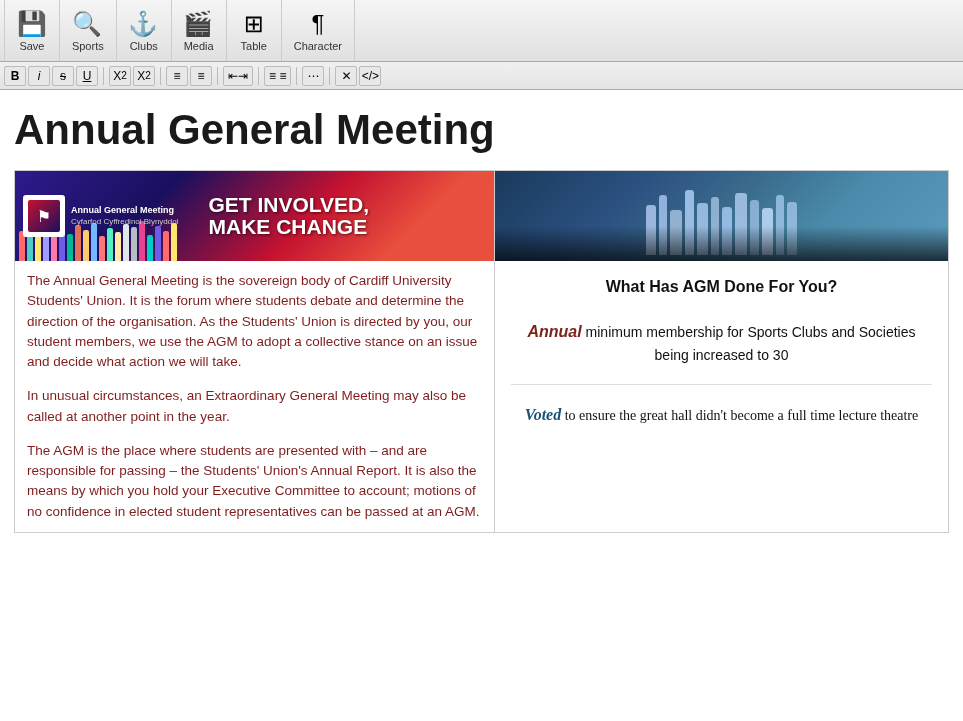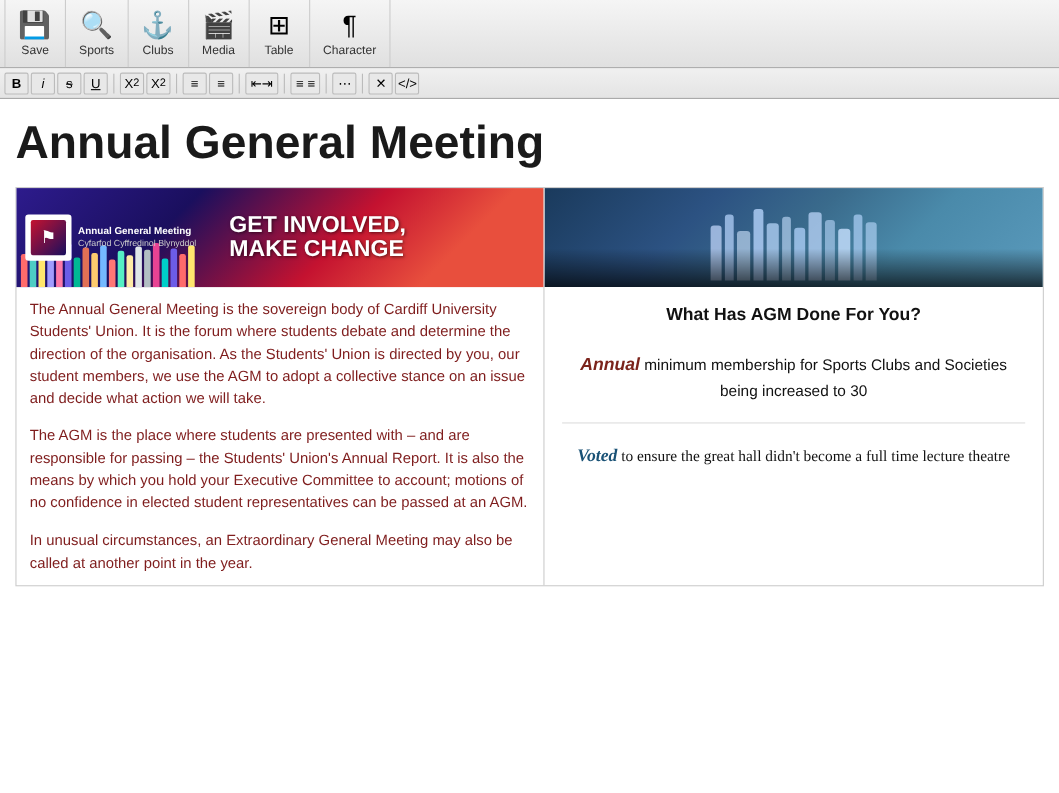--- a/index.html
+++ b/index.html
@@ -255,22 +255,22 @@
         </div>
 
         <div style="z-index:3;margin-left:24px;">
           <div style="color:#fff;font-size:21px;font-weight:900;text-transform:uppercase;line-height:1.05;text-shadow:1px 1px 3px rgba(0,0,0,0.6);">GET INVOLVED,</div>
           <div style="color:#fff;font-size:21px;font-weight:900;text-transform:uppercase;line-height:1.05;text-shadow:1px 1px 3px rgba(0,0,0,0.6);">MAKE CHANGE</div>
         </div>
       </div>
 
       <div id="left-text">
         <p>The Annual General Meeting is the sovereign body of Cardiff University Students' Union. It is the forum where students debate and determine the direction of the organisation. As the Students' Union is directed by you, our student members, we use the AGM to adopt a collective stance on an issue and decide what action we will take.</p>
+        <p>In unusual circumstances, an Extraordinary General Meeting may also be called at another point in the year.</p>
         <p>The AGM is the place where students are presented with – and are responsible for passing – the Students' Union's Annual Report. It is also the means by which you hold your Executive Committee to account; motions of no confidence in elected student representatives can be passed at an AGM.</p>
-        <p>In unusual circumstances, an Extraordinary General Meeting may also be called at another point in the year.</p>
       </div>
     </div>
 
     <div id="right-col">
 
       <div id="right-banner">
         <div id="right-banner-img">
 
           <div style="display:flex;gap:3px;align-items:flex-end;padding-bottom:4px;flex-wrap:wrap;justify-content:center;">
             <div style="width:10px;height:50px;background:rgba(200,220,255,0.7);border-radius:3px 3px 0 0;"></div>

